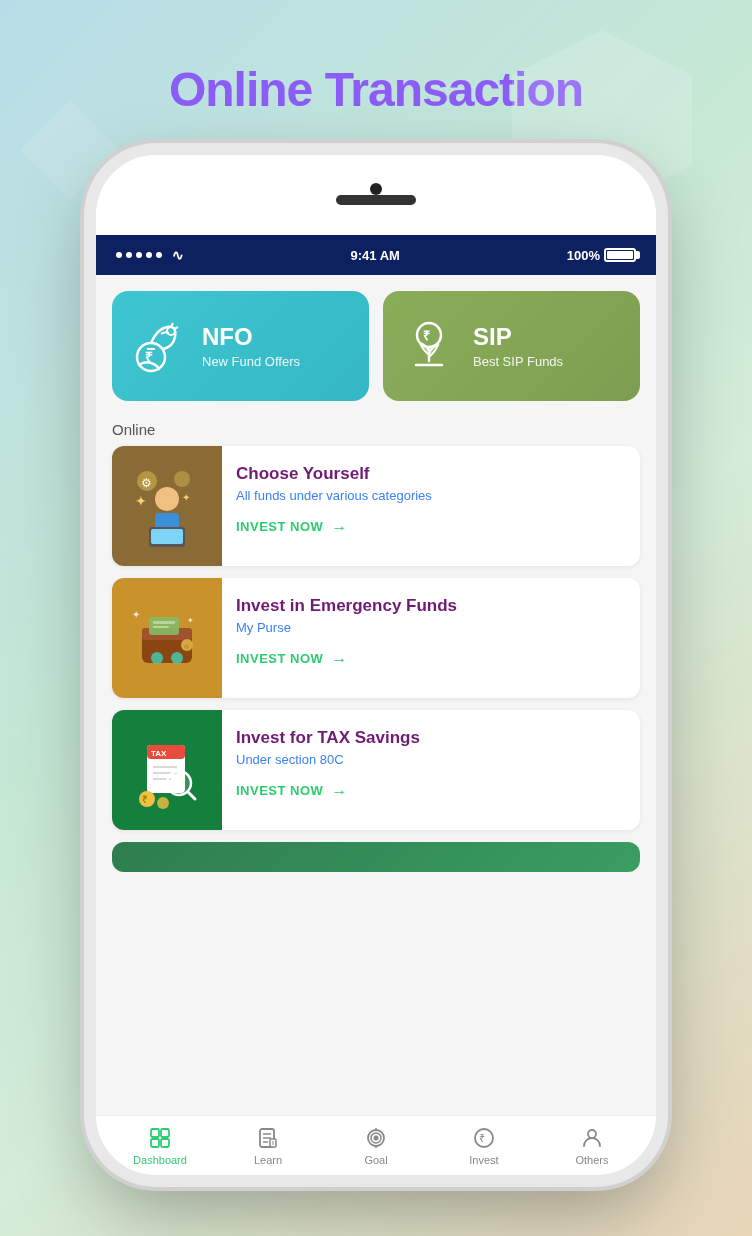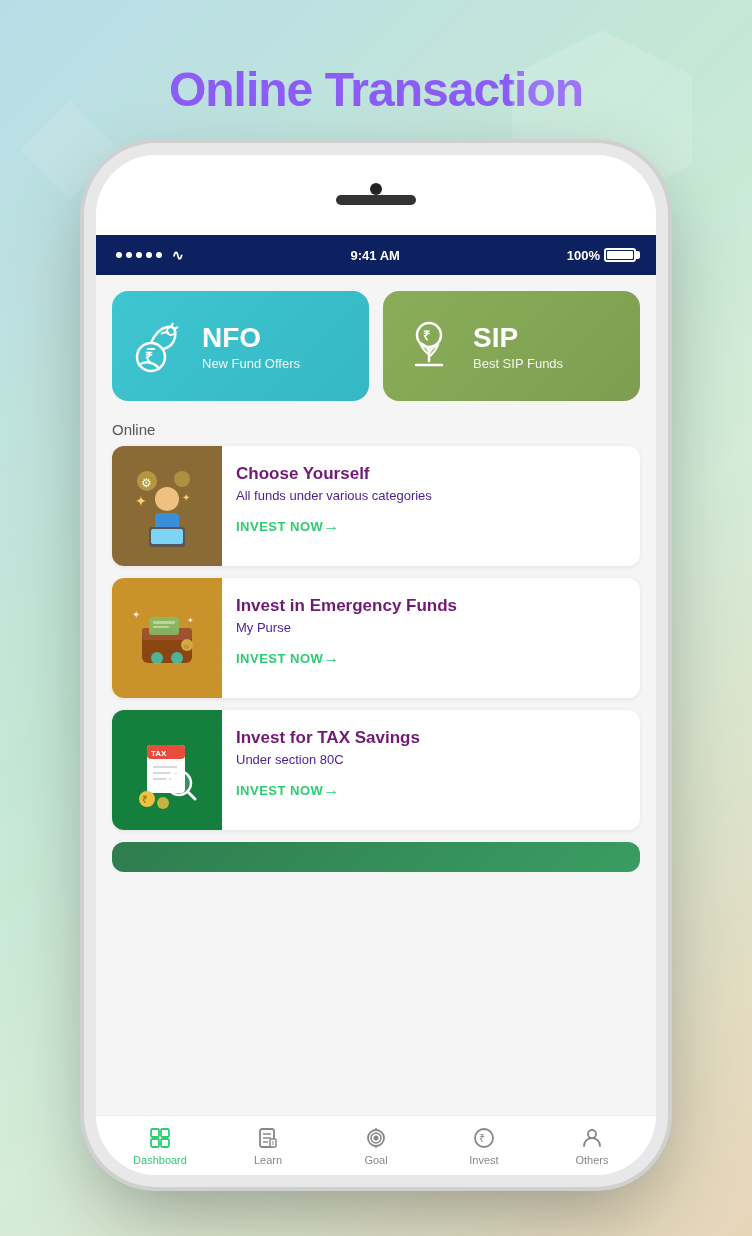--- a/index.html
+++ b/index.html
@@ -214,21 +214,21 @@
       align-items: center;
       justify-content: center;
     }
 
     .card-icon svg {
       width: 54px;
       height: 54px;
     }
 
     .card-text-title {
-      font-size: 28px;
+      font-size: 24px;
       font-weight: 700;
       line-height: 1.2;
     }
 
     .card-text-subtitle {
       font-size: 13px;
       opacity: 0.9;
       margin-top: 2px;
     }
 
@@ -279,28 +279,28 @@
 
     .list-item-title {
       font-size: 17px;
       font-weight: 700;
       color: #701a75;
       margin-bottom: 4px;
     }
 
     .list-item-subtitle {
       font-size: 13px;
-      color: #4c1d95;
+      color: #3b82f6;
       margin-bottom: 14px;
     }
 
     .invest-now-btn {
       display: flex;
       align-items: center;
-      gap: 0;
+      gap: 8px;
       color: #2ecc71;
       font-size: 13px;
       font-weight: 700;
       letter-spacing: 0.5px;
       cursor: pointer;
       width: fit-content;
     }
 
     .invest-arrow {
       font-size: 16px;

